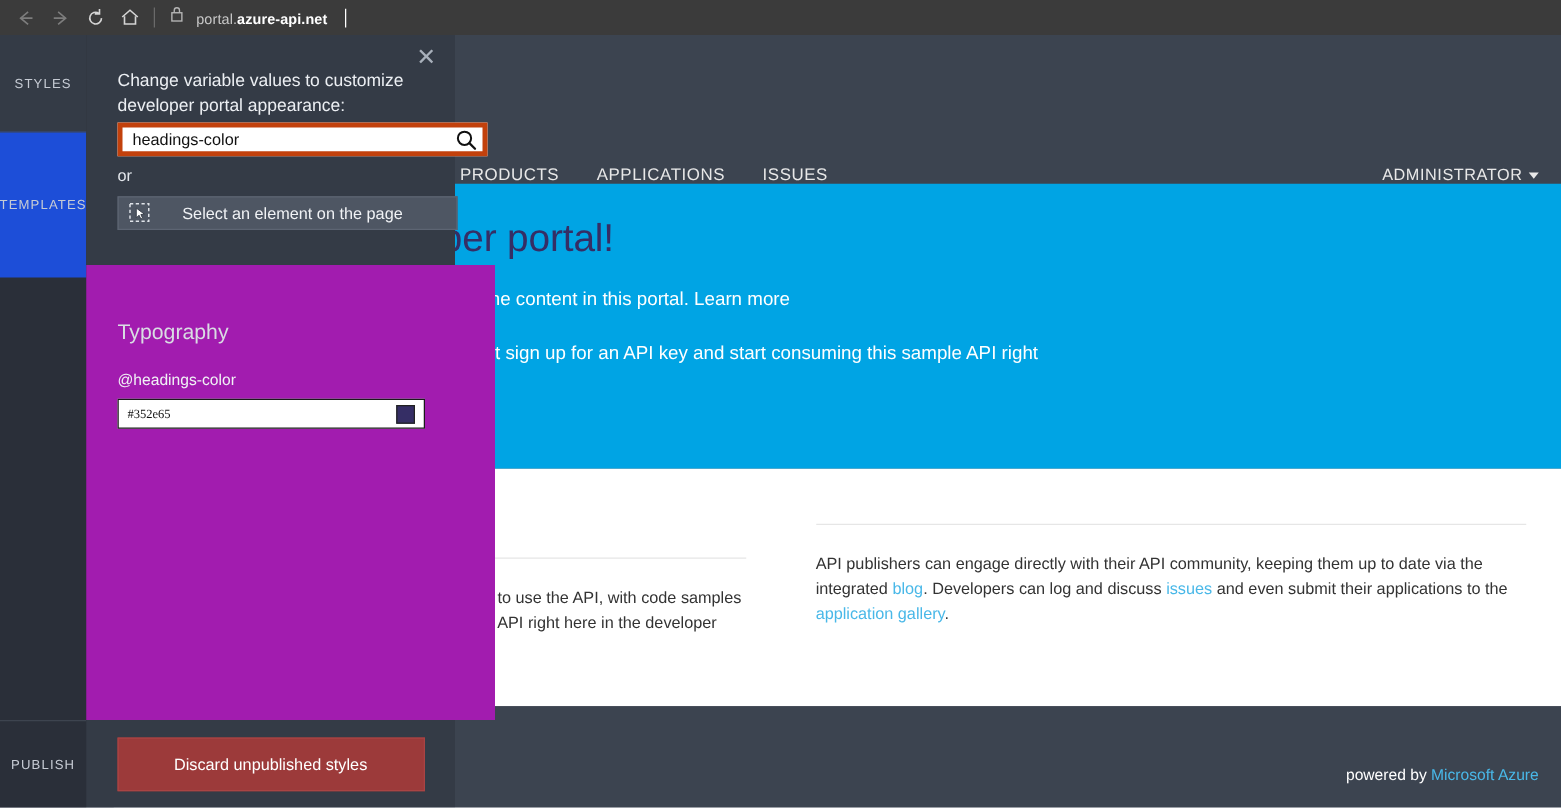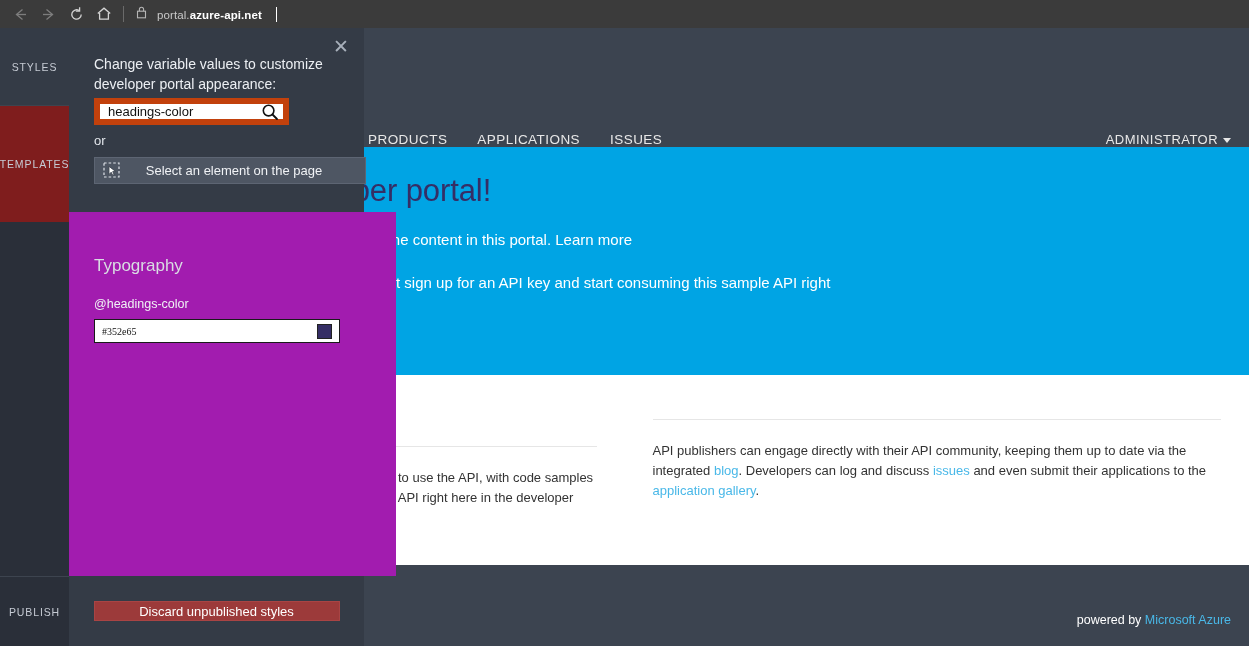--- a/index.html
+++ b/index.html
@@ -198,21 +198,21 @@
     color: #c6cbd4;
     font-size: 10.5px;
     letter-spacing: 0.9px;
   }
   .rail-tab.styles {
     top: 0; height: 77px;
     background: #343b46;
   }
   .rail-tab.templates {
     top: 77px; height: 116px;
-    background: #7f1d1d;
+    background: #1d4ed8;
     border-top: 1px solid #3d444f;
     align-items: center;
   }
   .rail-tab.publish {
     top: 548px; height: 70px;
     background: #2a2f39;
     border-top: 1px solid #3d444f;
   }
 
   .panel-top {
@@ -254,23 +254,23 @@
     position: absolute;
     left: 25px; top: 27px;
     width: 252px;
     color: #eceff3;
     font-size: 14px;
     line-height: 1.4;
   }
   .search-wrap {
     position: absolute;
     left: 25px; top: 70px;
-    width: 195px; height: 27px;
+    width: 296px; height: 27px;
     background: #ffffff;
-    border: 6px solid #c2410c;
+    border: 4px solid #c2410c;
     box-sizing: border-box;
     display: flex;
     align-items: center;
   }
   .search-wrap input {
     border: 0;
     outline: 0;
     flex: 1 1 auto;
     font-family: "Liberation Sans", sans-serif;
     font-size: 13px;
@@ -350,21 +350,21 @@
   }
   .swatch {
     width: 15px; height: 15px;
     margin-right: 7px;
     flex: 0 0 auto;
     border: 1px solid #222222;
     box-sizing: border-box;
   }
 
   .discard-btn {
-    width: 246px; height: 20px;
+    width: 246px; height: 43px;
     background: #9c3a3a;
     border: 1px solid #a94444;
     box-sizing: border-box;
     color: #ffffff;
     font-family: "Liberation Sans", sans-serif;
     font-size: 13px;
     cursor: pointer;
     display: flex;
     align-items: center;
     justify-content: center;

